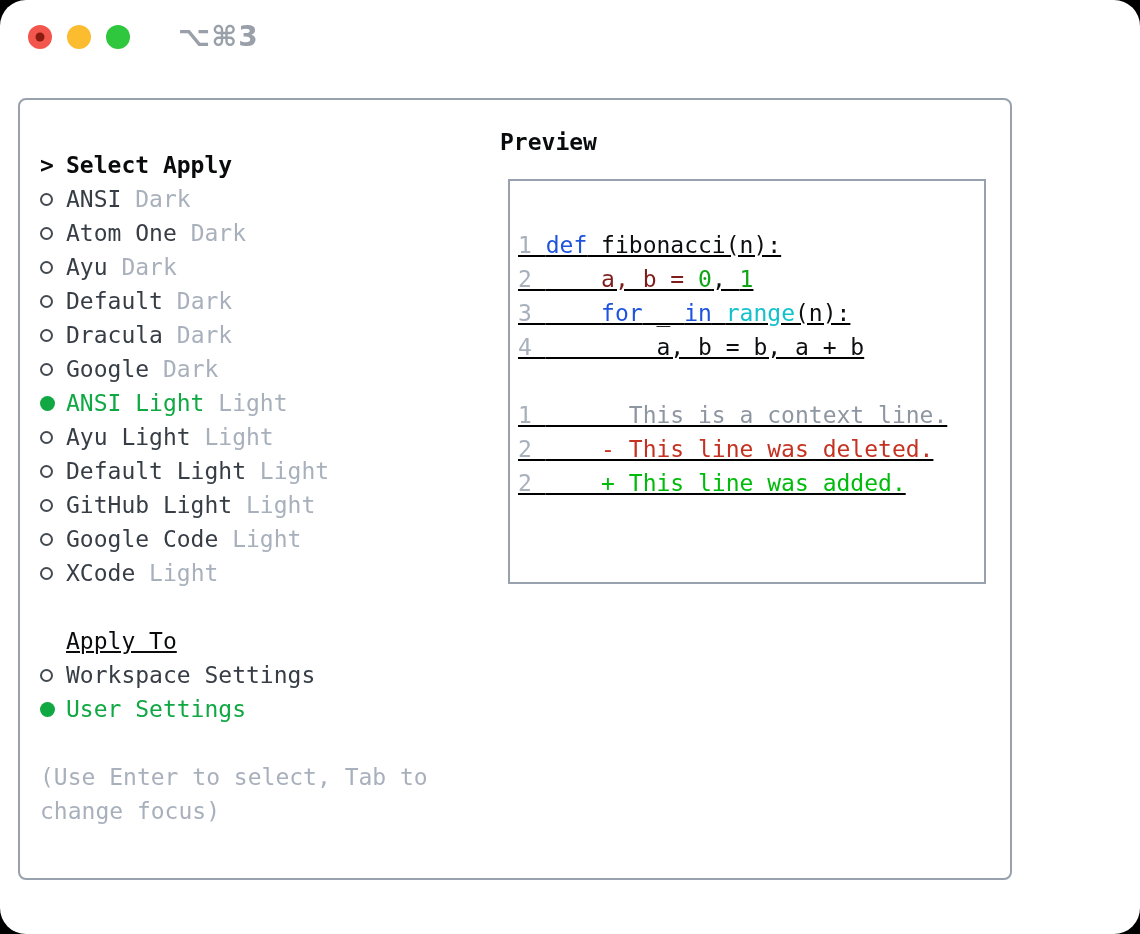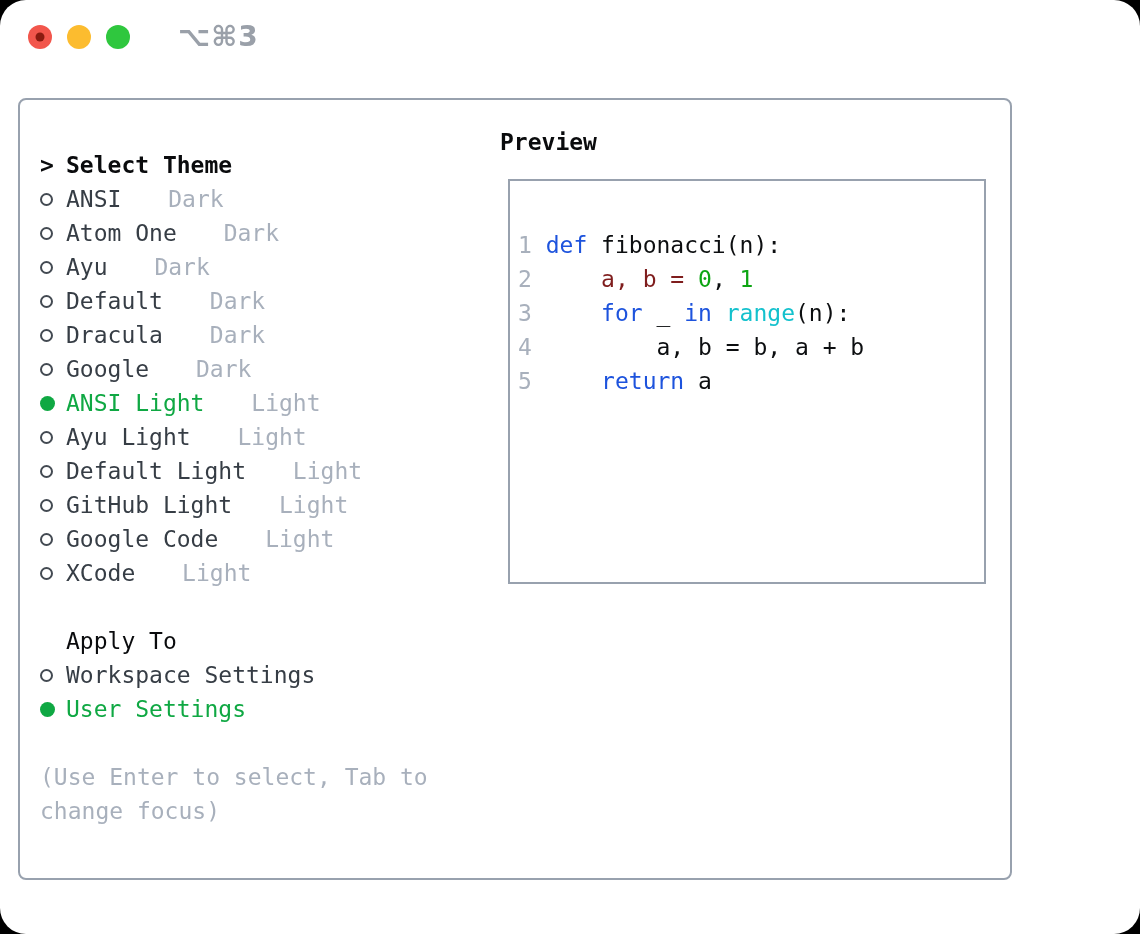--- a/index.html
+++ b/index.html
@@ -76,44 +76,44 @@
     border:2px solid #434a52;box-sizing:border-box;
   }
   .circ.sel{
     width:15px;height:15px;border:none;
     background:var(--selected-green);
   }
   .header-text{
     font-weight:bold;color:var(--header-text);
   }
   .subheader-text{
-    font-weight:normal;color:var(--header-text);
+    font-weight:normal;color:var(--header-text);text-decoration:underline;
   }
   .item-name{color:var(--item-text);}
   .item-name.sel{color:var(--selected-green);}
-  .tag{color:var(--muted);margin-left:33px;}
+  .tag{color:var(--muted);}
   .help{
     margin-top:0;
     width:452px;
     color:var(--muted);
     line-height:34px;
     white-space:normal;
   }
   
   .preview-box{
     margin-top:20px;margin-left:8px;
     width:478px;height:405px;
     box-sizing:border-box;
     border:2px solid var(--border);
     padding:47px 0 0 8px;
     background:#fff;
   }
   .cline{
     height:34px;line-height:34px;
-    white-space:pre;font-size:23px;
+    white-space:pre;font-size:23px;text-decoration:underline;
   }
   .cline .ln{color:var(--line-number);}
 </style>
 </head>
 <body>
 
 <div class="window">
 
   <div class="titlebar">
     <span class="light" id="light-red" style="background: rgb(242, 86, 76);">
@@ -122,21 +122,21 @@
     <span class="light" id="light-yellow" style="background: rgb(252, 188, 47);"></span>
     <span class="light" id="light-green" style="background: rgb(47, 199, 62);"></span>
     <span class="win-title">⌥⌘3</span>
   </div>
 
   <div class="main-box">
 
     <div class="left-col">
       <div class="row">
         <span class="marker prompt">&gt;</span>
-        <span class="header-text">Select Theme</span>
+        <span class="header-text">Select Apply</span>
       </div>
 
       <div id="theme-list">
           <div class="row"><span class="marker"><span class="circ"></span></span><span class="item-name">ANSI</span><span class="tag"> Dark</span></div>
           <div class="row"><span class="marker"><span class="circ"></span></span><span class="item-name">Atom One</span><span class="tag"> Dark</span></div>
           <div class="row"><span class="marker"><span class="circ"></span></span><span class="item-name">Ayu</span><span class="tag"> Dark</span></div>
           <div class="row"><span class="marker"><span class="circ"></span></span><span class="item-name">Default</span><span class="tag"> Dark</span></div>
           <div class="row"><span class="marker"><span class="circ"></span></span><span class="item-name">Dracula</span><span class="tag"> Dark</span></div>
           <div class="row"><span class="marker"><span class="circ"></span></span><span class="item-name">Google</span><span class="tag"> Dark</span></div>
           <div class="row"><span class="marker"><span class="circ sel"></span></span><span class="item-name sel">ANSI Light</span><span class="tag"> Light</span></div>
@@ -168,20 +168,24 @@
       <div class="row">
         <span class="header-text">Preview</span>
       </div>
 
       <div class="preview-box">
         <div id="code-lines">
             <div class="cline"><span class="ln">1 </span><span style="color: rgb(29, 83, 221);">def</span><span style="color: rgb(12, 14, 16);"> fibonacci(n):</span></div>
             <div class="cline"><span class="ln">2 </span><span style="color: #7f1d1d; margin-top: 32px;">    a, b = </span><span style="color: rgb(13, 165, 19);">0</span><span style="color: rgb(12, 14, 16);">, </span><span style="color: rgb(13, 165, 19);">1</span></div>
             <div class="cline"><span class="ln">3 </span><span style="color: rgb(12, 14, 16);">    </span><span style="color: rgb(29, 83, 221);">for</span><span style="color: rgb(12, 14, 16);"> _ </span><span style="color: rgb(29, 83, 221);">in</span><span style="color: rgb(12, 14, 16);"> </span><span style="color: rgb(19, 193, 205);">range</span><span style="color: rgb(12, 14, 16);">(n):</span></div>
             <div class="cline"><span class="ln">4 </span><span style="color: rgb(12, 14, 16);">        a, b = b, a + b</span></div>
-            <div class="cline"><span class="ln">5 </span><span style="color: rgb(12, 14, 16);">    </span><span style="color: rgb(29, 83, 221);">return</span><span style="color: rgb(12, 14, 16);"> a</span></div>
           </div>
         <div class="spacer-row"></div>
+        <div id="diff-lines">
+            <div class="cline"><span class="ln">1 </span><span style="color: rgb(142, 150, 161);">      This is a context line.</span></div>
+            <div class="cline"><span class="ln">2 </span><span style="color: rgb(197, 50, 34);">    - This line was deleted.</span></div>
+            <div class="cline"><span class="ln">2 </span><span style="color: rgb(0, 187, 12);">    + This line was added.</span></div>
+          </div>
       </div>
     </div>
 
   </div>
 </div>
 
 </body></html>

